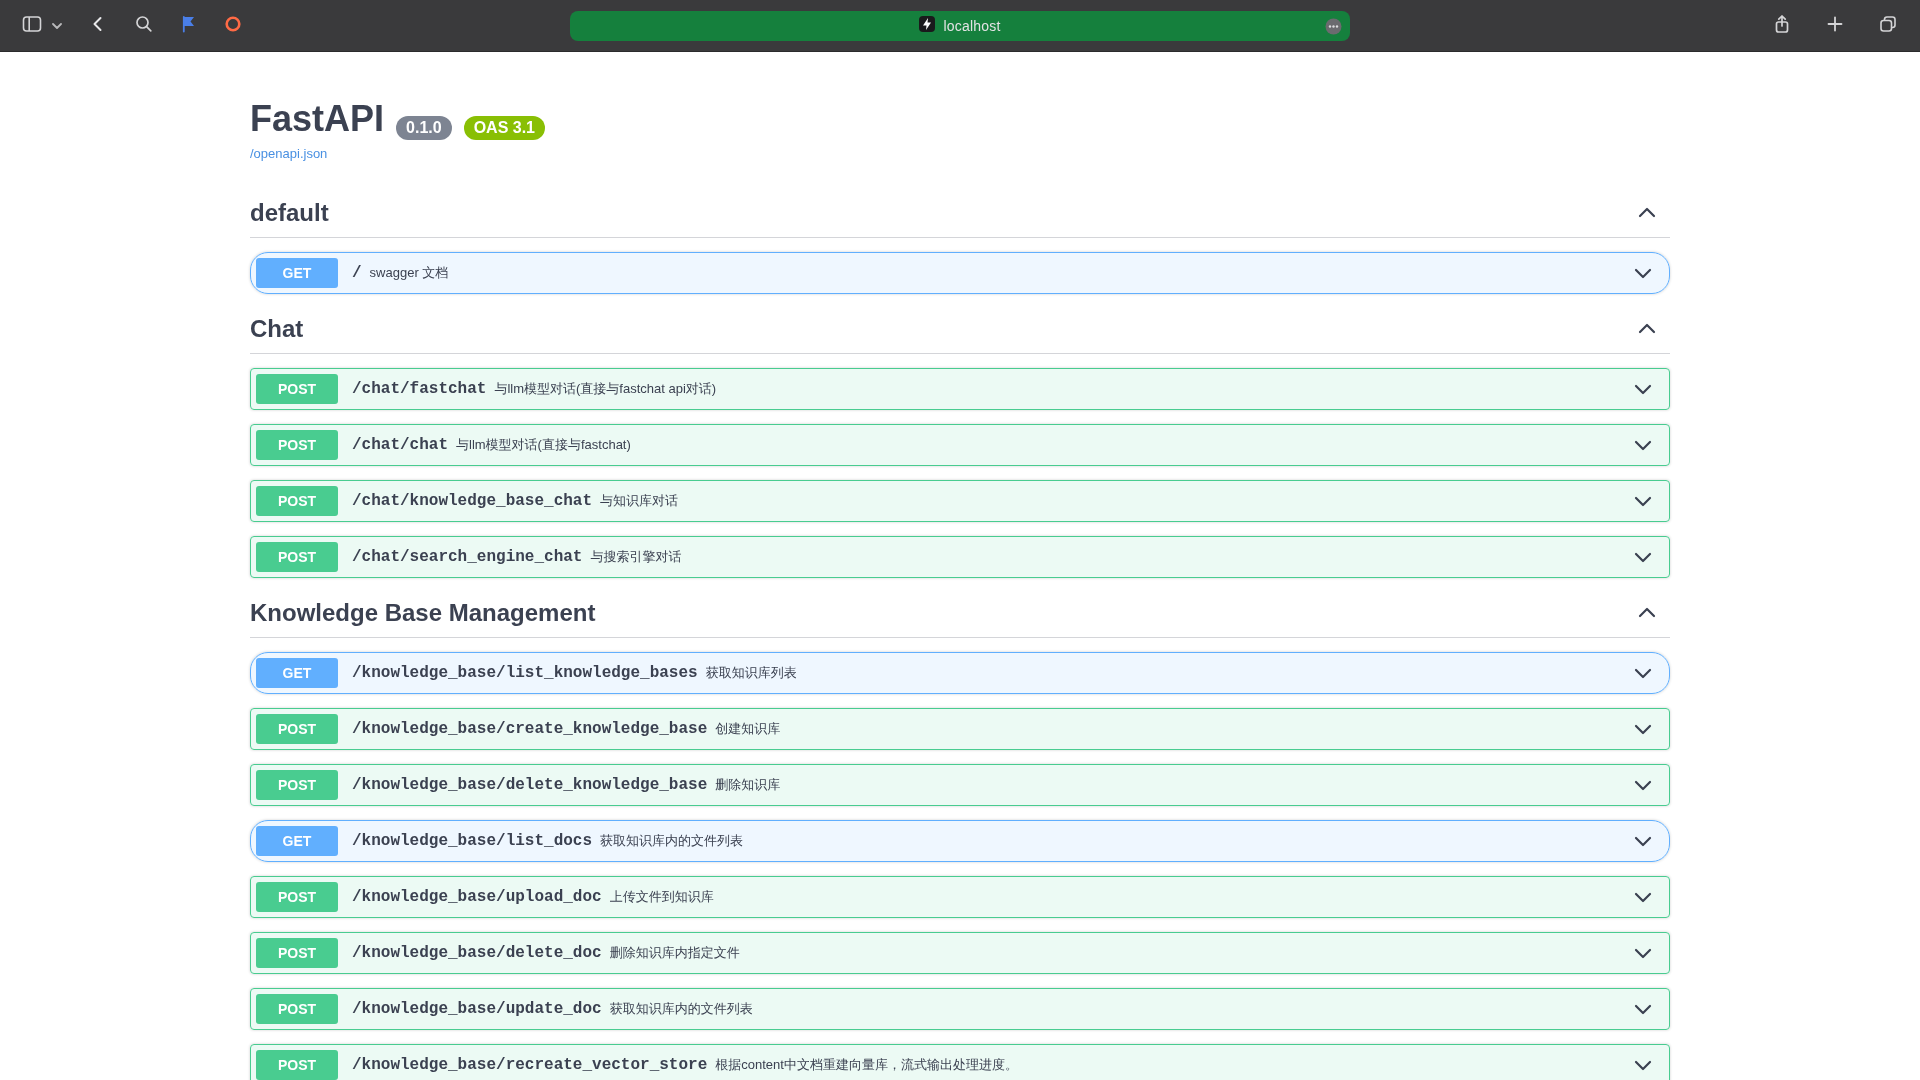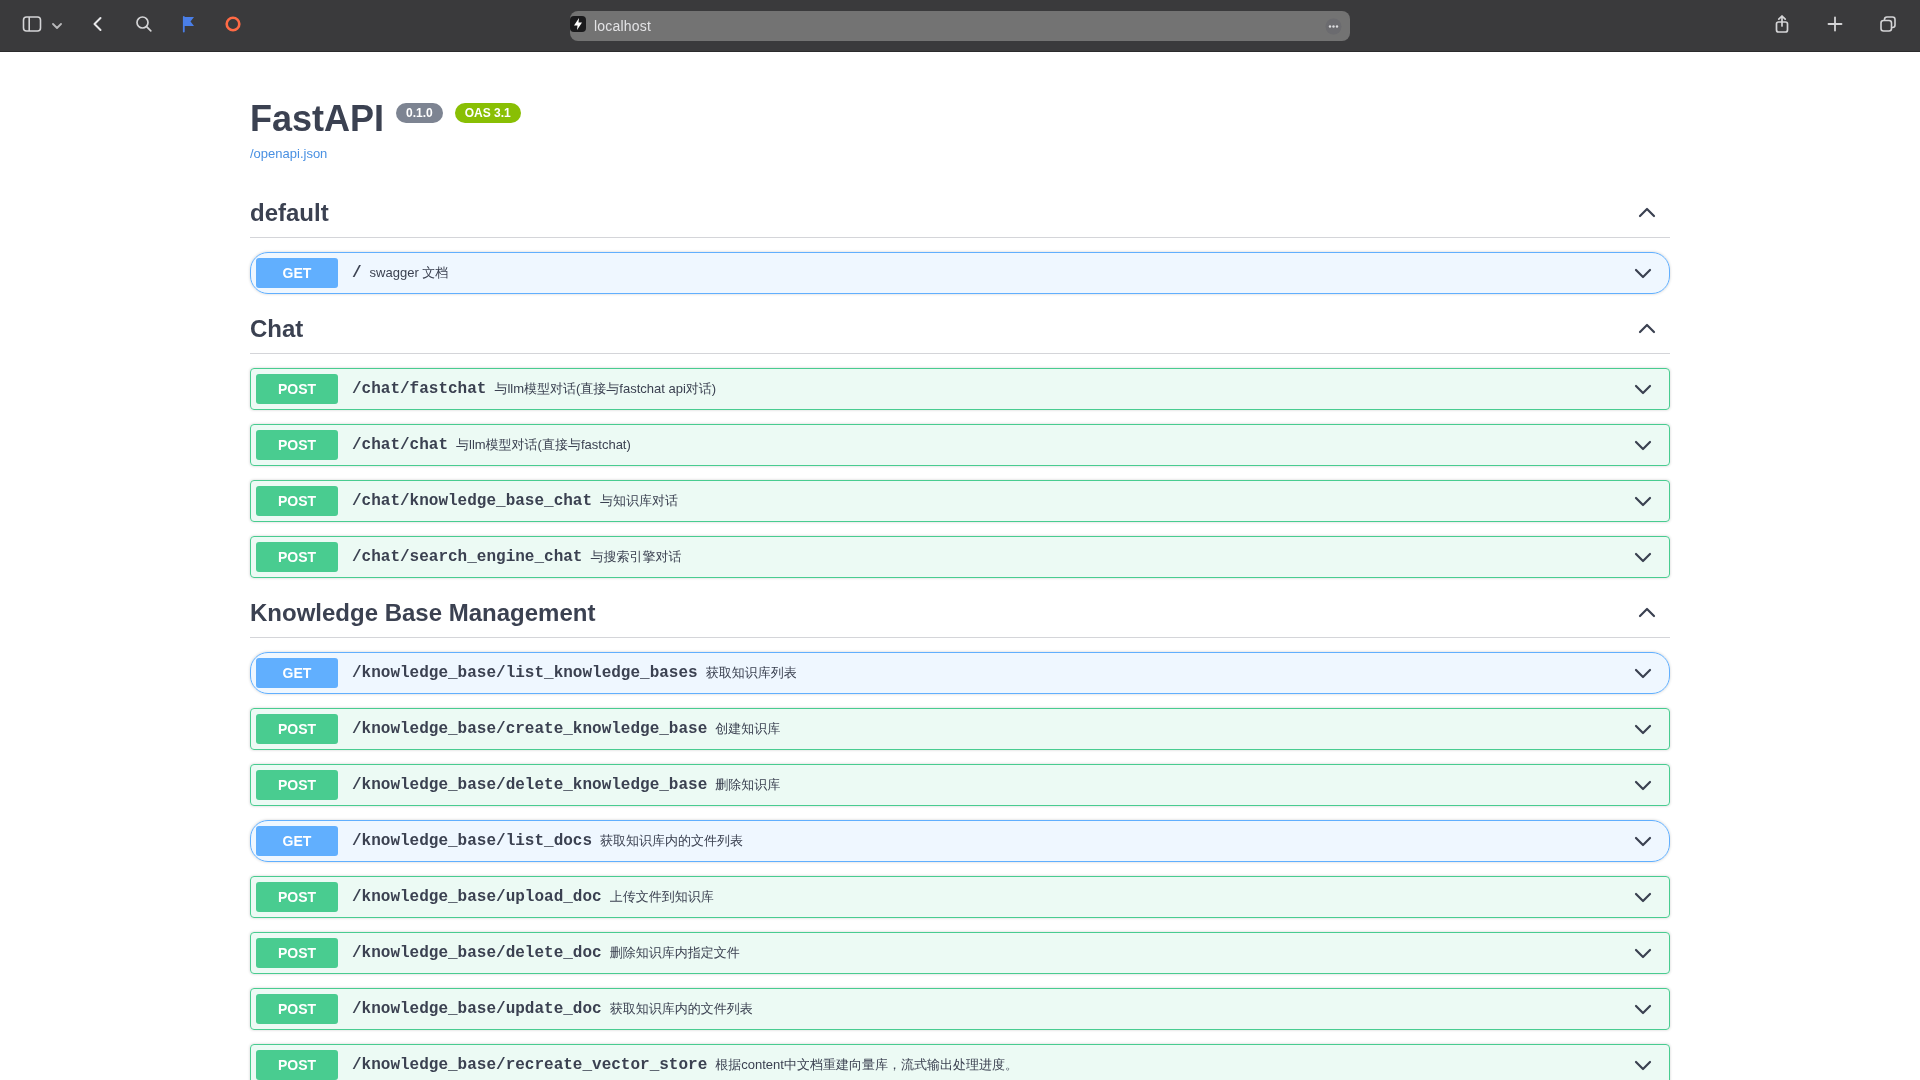--- a/index.html
+++ b/index.html
@@ -37,44 +37,44 @@
   .tb-group.right { width: 560px; justify-content: flex-end; gap: 30px; }
   .tb-btn {
     display: flex; align-items: center; justify-content: center;
     background: none; border: none; padding: 2px; cursor: pointer;
   }
   .sidebar-cluster { display: flex; align-items: center; gap: 6px; }
   .addr-wrap { flex: 1; display: flex; justify-content: center; }
   .address-bar {
     position: relative;
     width: 780px; height: 30px;
-    background: #737373;
+    background: #15803d;
     border-radius: 8px;
-    display: flex; align-items: center; 
+    display: flex; align-items: center; justify-content: center;
     gap: 8px;
     cursor: text;
   }
   .address-bar .url-text {
     color: #e3e3e5; font-size: 14px; letter-spacing: .2px;
   }
   .addr-settings { position: absolute; right: 8px; top: 7px; cursor: pointer; }
 
   
   .page { background: #fff; height: 1028px; overflow: hidden; }
   .container { width: 1420px; margin: 0 auto; padding-top: 46px; }
 
-  .title-row { display: flex; align-items: flex-start; gap: 12px; }
+  .title-row { display: flex; align-items: flex-end; gap: 12px; }
   .title-row h1 {
     margin: 0; font-size: 36px; line-height: 42px;
     color: var(--c-heading); font-weight: bold;
     font-family: "Liberation Sans", sans-serif;
   }
   .badge {
     margin-top: 5px;
-    font-size: 12px; font-weight: bold; color: #fff;
+    font-size: 16px; font-weight: bold; color: #fff;
     padding: 4px 10px; border-radius: 12px;
     display: inline-block; line-height: 1;
   }
   .badge.version { background: var(--c-badge-gray); }
   .badge.oas { background: var(--c-badge-green); }
   .spec-link {
     display: inline-block;
     margin-top: 6px;
     color: var(--c-link);
     font-size: 13px;

